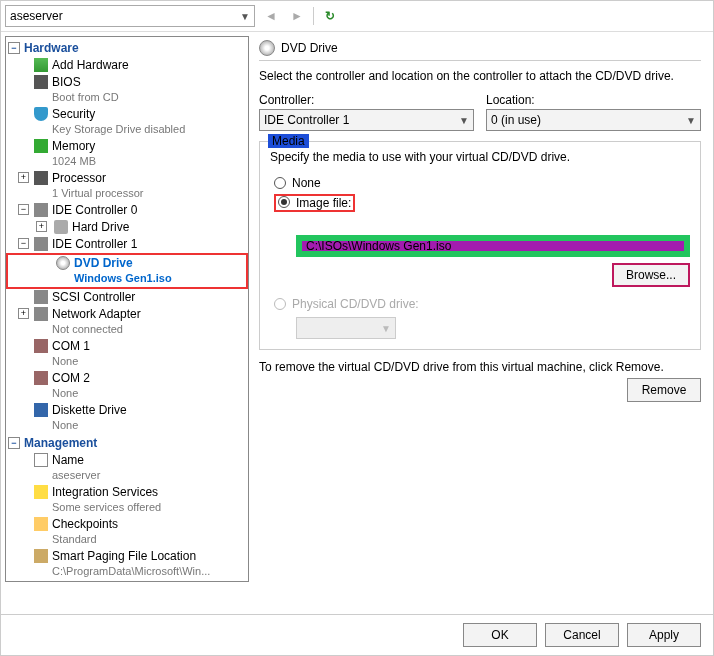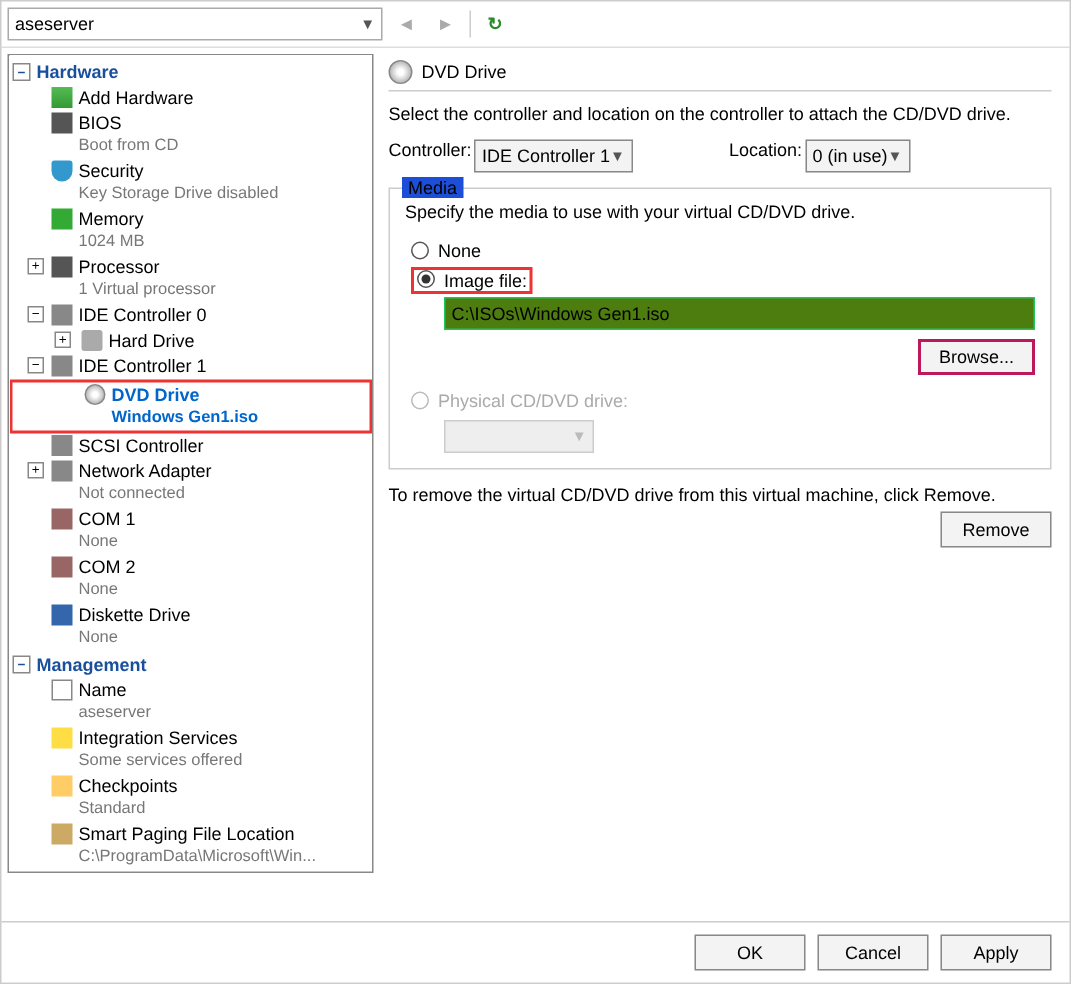--- a/index.html
+++ b/index.html
@@ -23,30 +23,30 @@
 .tree-item .subtxt { padding-left: 18px; color: #777; font-size: 11px; display: block; }
 .tree-item.selected { border: 2px solid #e33; }
 .tree-item.selected .txt, .tree-item.selected .subtxt { color: #0066cc; font-weight: 600; }
 .exp-node { position: absolute; left: 12px; top: 2px; width: 11px; height: 11px; border: 1px solid #888; font-size: 9px; display: flex; align-items: center; justify-content: center; background: #fff; cursor: pointer; }
 .tree-item.sub .exp-node { left: 30px; }
 .mainpane { flex: 1; padding: 8px 12px 4px 8px; display: flex; flex-direction: column; overflow: hidden; }
 .pane-title { display: flex; align-items: center; gap: 6px; padding-bottom: 4px; border-bottom: 1px solid #ccc; margin-bottom: 8px; }
 .pane-title .disc { width: 16px; height: 16px; border-radius: 50%; background: radial-gradient(circle, #fff 20%, #bbb 70%); border: 1px solid #888; }
 .desc { margin-bottom: 10px; }
 .row { display: flex; gap: 12px; margin-bottom: 10px; }
-.col { display: flex; flex-direction: row; gap: 2px; flex: 1; }
+.col { display: flex; flex-direction: column; gap: 2px; flex: 1; }
 .combo { height: 22px; border: 1px solid #888; background: #f3f3f3; display: flex; align-items: center; justify-content: space-between; padding: 0 4px; }
 .fieldset { border: 1px solid #ccc; padding: 8px 10px 10px 10px; margin-bottom: 10px; position: relative; }
 .fieldset .legend { position: absolute; top: -8px; left: 8px; background: #1d4ed8; padding: 0 4px; }
 .radio-row { display: flex; align-items: center; gap: 6px; padding: 2px 0 2px 4px; }
 .radio { width: 12px; height: 12px; border: 1px solid #555; border-radius: 50%; display: inline-flex; align-items: center; justify-content: center; }
 .radio.checked::after { content: ""; width: 6px; height: 6px; background: #333; border-radius: 50%; }
 .radio.disabled { border-color: #bbb; }
 .hl-red { border: 2px solid #e33; display: inline-flex; padding: 0 2px; }
-.textbox { margin: 0 0 6px 26px; border: 1px solid #22c55e; height: 22px; padding: 0 4px; display: flex; align-items: center; background: #4d7c0f; }
+.textbox { margin: 21px 0 6px 26px; border: 6px solid #22c55e; height: 22px; padding: 0 4px; display: flex; align-items: center; background: #a21caf; }
 .btn-row { display: flex; justify-content: flex-end; padding-right: 0; }
 .btn { min-width: 74px; height: 24px; border: 1px solid #888; background: #f3f3f3; display: inline-flex; align-items: center; justify-content: center; padding: 0 12px; cursor: pointer; }
 .btn.hl { border: 2px solid #be185d; }
 .disabled-txt { color: #aaa; }
 .disabled-combo { width: 100px; height: 22px; border: 1px solid #ccc; background: #eee; margin: 4px 0 0 26px; display: flex; align-items: center; justify-content: flex-end; padding: 0 4px; }
 .remove-row { display: flex; justify-content: flex-end; margin-top: 4px; }
 .footer { border-top: 1px solid #ccc; padding: 8px 12px; display: flex; justify-content: flex-end; gap: 8px; margin-top: 28px; }
 .ic-hw { background: linear-gradient(#5b5,#393); }
 .ic-chip { background: #555; }
 .ic-shield { background: #39c; border-radius: 2px 2px 50% 50%; }

